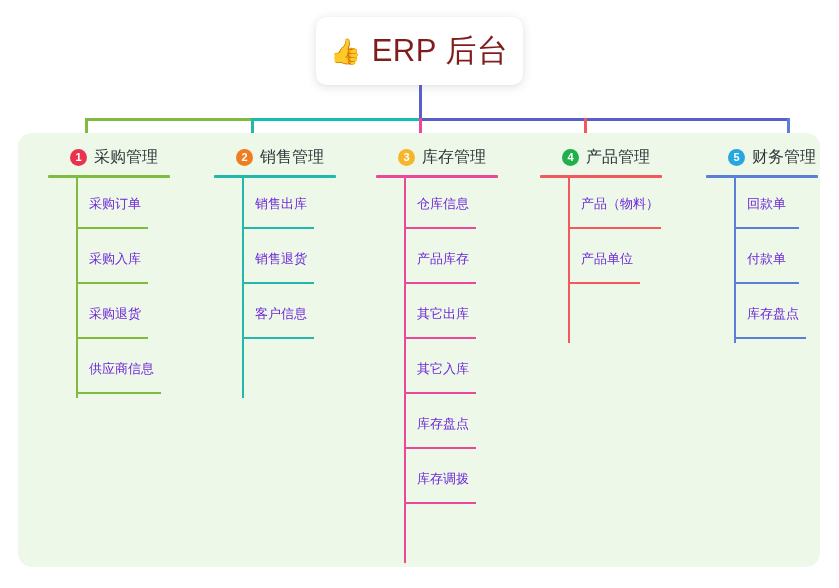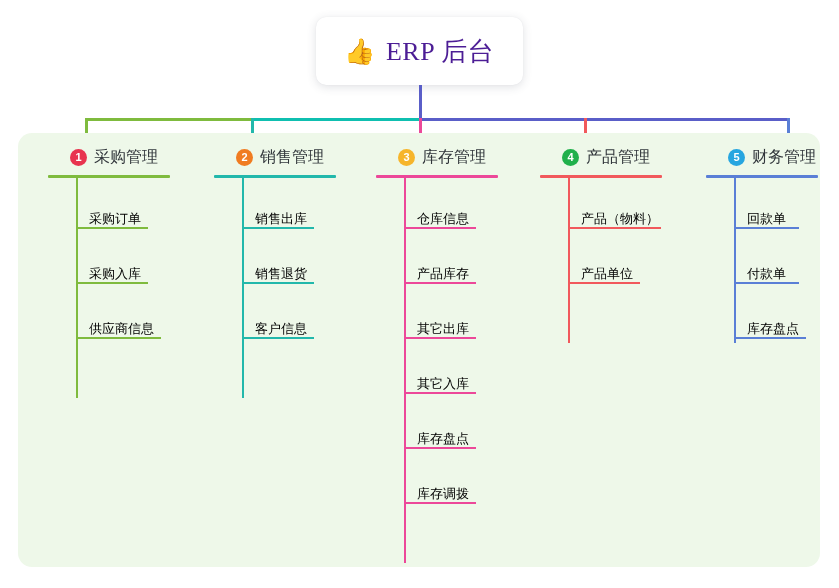--- a/index.html
+++ b/index.html
@@ -29,25 +29,24 @@
     align-items: center;
     justify-content: center;
     gap: 10px;
   }
   #root-node .thumb {
     font-size: 25px;
     line-height: 1;
     display: inline-block;
   }
   #root-node .root-label {
-    font-size: 26px;
-    color: #4c1d95;
+    font-size: 31px;
+    color: #7f1d1d;
     letter-spacing: 0.5px;
     white-space: nowrap;
-    font-family: Liberation Serif, serif;
   }
 
   
   .conn { position: absolute; }
 
   
   #map-container {
     position: absolute;
     left: 18px; top: 133px;
     width: 802px; height: 434px;
@@ -97,23 +96,23 @@
     top: 0;
     width: 2px;
   }
   .leaf {
     position: relative;
     height: 55px;
   }
   .leaf-label {
     position: absolute;
     left: 41px;
-    bottom: 5px;
+    bottom: 20px;
     font-size: 13px;
-    color: #000000;
+    color: #6d28d9;
     white-space: nowrap;
   }
   .leaf-underline {
     position: absolute;
     left: 28px;
     bottom: 4px;
     height: 2px;
     width: 72px;
   }
 </style>
@@ -150,20 +149,24 @@
           <div class="spine" style="background: rgb(127, 187, 62); height: 220px;"></div>
           <div class="leaf">
             <div class="leaf-label">采购订单</div>
             <div class="leaf-underline" style="background: rgb(127, 187, 62); width: 72px;"></div>
           </div>
           <div class="leaf">
             <div class="leaf-label">采购入库</div>
             <div class="leaf-underline" style="background: rgb(127, 187, 62); width: 72px;"></div>
           </div>
           <div class="leaf">
+            <div class="leaf-label">采购退货</div>
+            <div class="leaf-underline" style="background: rgb(127, 187, 62); width: 72px;"></div>
+          </div>
+          <div class="leaf">
             <div class="leaf-label">供应商信息</div>
             <div class="leaf-underline" style="background: rgb(127, 187, 62); width: 85px;"></div>
           </div>
         </div>
       </div>
       <div class="column" style="left: 196px; width: 150px; top: 8px;">
         <div class="col-head">
           <span class="badge" style="background: rgb(240, 124, 33);">2</span>
           <span class="col-title">销售管理</span>
         </div>

